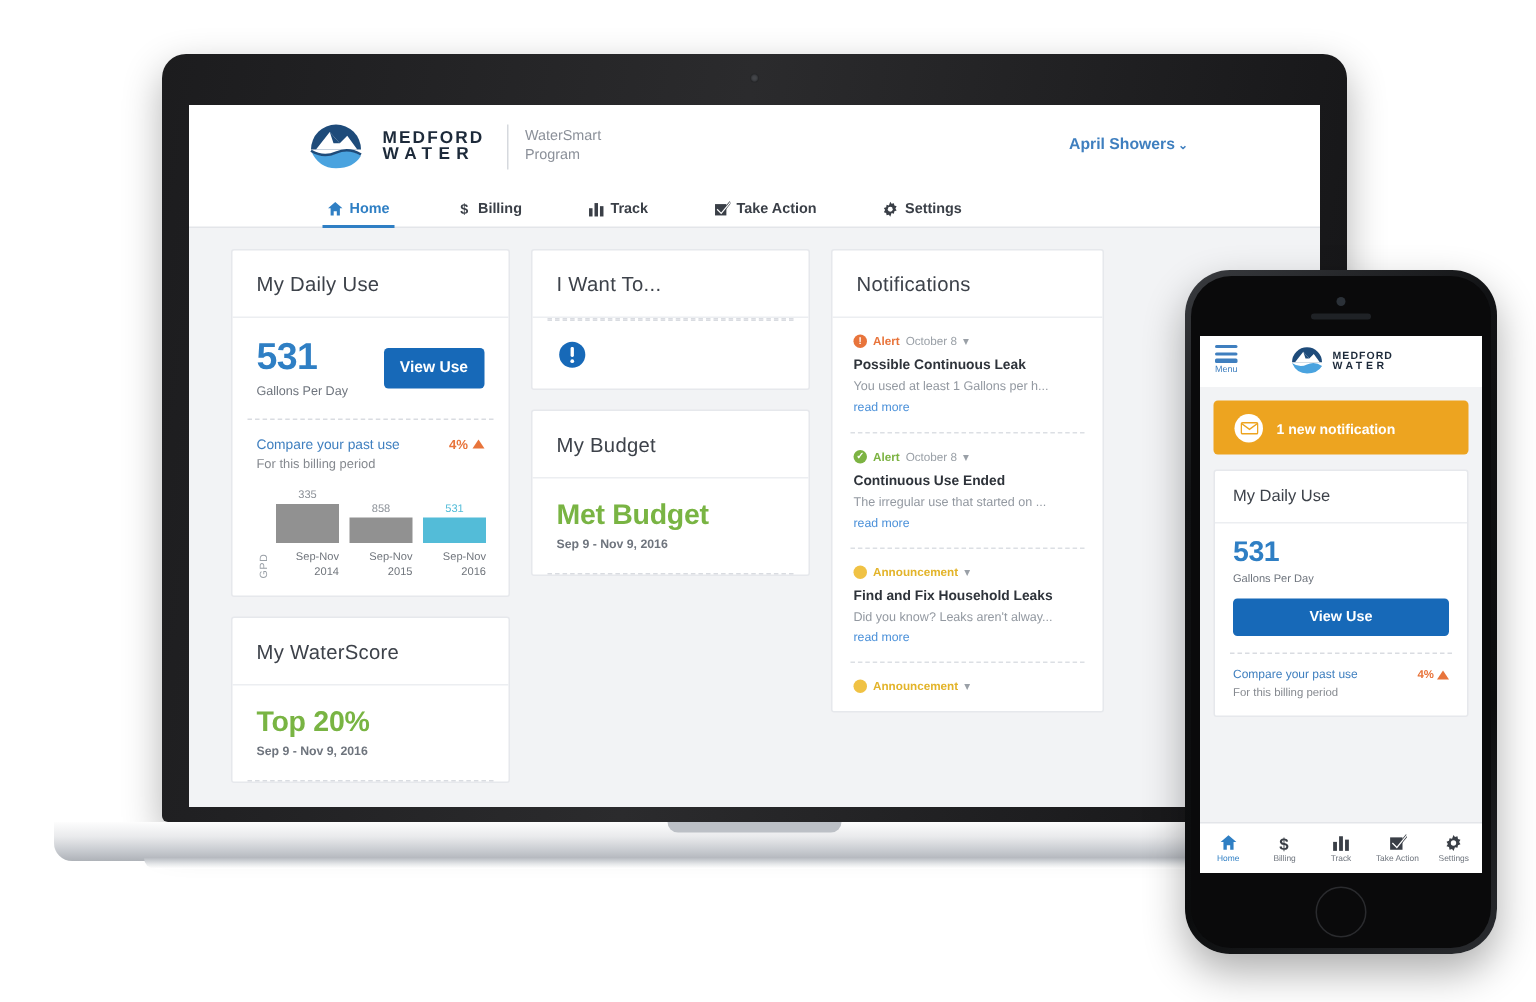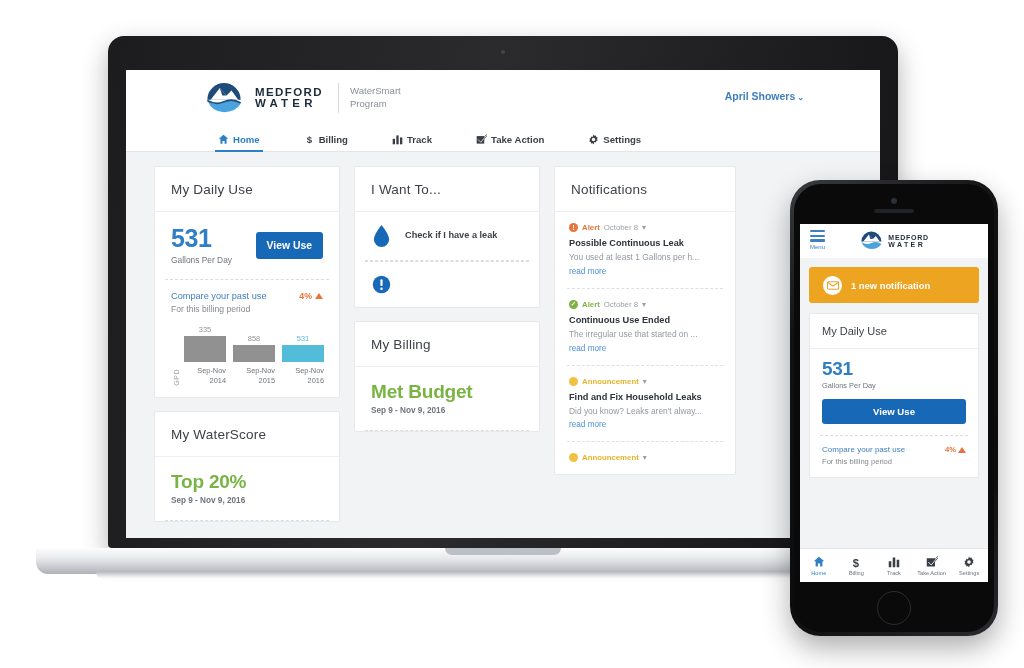--- a/index.html
+++ b/index.html
@@ -54,21 +54,21 @@
 
   .site-header { background:#fff; height: 56px; position: relative; }
   .brand { position:absolute; left: 78px; top: 12px; display:flex; align-items:center; gap:11px; }
   .logo-mark { width: 40px; height: 32px; position: relative; }
   .logo-txt { line-height:1.0; }
   .logo-txt .l1 { font-size: 11.5px; font-weight: 700; letter-spacing: 1.4px; color:#1d2a3a; }
   .logo-txt .l2 { font-size: 11.5px; font-weight: 700; letter-spacing: 4.2px; color:#1d2a3a; }
   .brand-divider { width:1px; height: 30px; background:#d6d9de; margin-left: 4px; }
   .program { font-size: 9.6px; color:#8b9099; line-height: 1.35; }
   .account {
-    position:absolute; right: 76px; top: 20px;
+    position:absolute; right: 88px; top: 20px;
     font-size: 10.5px; font-weight: 700; color:#3f7fbf; cursor: pointer; margin-left: 44px;
   }
   .account .caret { font-size: 8px; margin-left: 2px; }
 
   .site-nav { background:#fff; height: 26px; border-bottom:1px solid #e3e5e9; position: relative; }
   .nav-inner { position:absolute; left: 92px; top:0; display:flex; gap: 0; }
   .nav-item {
     display:flex; align-items:center; gap:4px; height: 26px;
     padding: 0 0 0 0; margin-right: 44px;
     font-size: 9.6px; font-weight: 700; color:#3a3f47; cursor:pointer;
@@ -365,46 +365,38 @@
 
           </div>
 
           <div class="col-b">
 
             <div class="card">
               <div class="card-head">
                 <div class="card-title">I Want To...</div>
               </div>
 
-              <div class="iwant-row">
-                <span class="iwant-ico">
-                  <svg viewBox="0 0 20 26" width="17" height="22">
-                      <path d="M10 0 C10 0 1 11 1 17 a9 9 0 0 0 18 0 C19 11 10 0 10 0 Z" fill="#1769b8"></path>
-                    </svg>
-                </span>
-                <span class="iwant-txt">Check if I have a leak</span>
-              </div>
               <div class="dashed"></div>
 
               <div class="dashed"></div>
 
               <div class="iwant-row">
                 <span class="iwant-ico">
                   <svg viewBox="0 0 24 24" width="19" height="19">
                       <circle cx="12" cy="12" r="11" fill="#1769b8"></circle>
                       <rect x="10.6" y="5.5" width="2.8" height="8.4" fill="#fff" rx="1.2"></rect>
                       <circle cx="12" cy="17.4" r="1.6" fill="#fff"></circle>
                     </svg>
                 </span>
               </div>
             </div>
 
             <div class="card">
               <div class="card-head">
-                <div class="card-title">My Billing</div>
+                <div class="card-title">My Budget</div>
               </div>
               <div class="big-body">
                 <div class="big-val">Met Budget</div>
                 <div class="big-sub">Sep 9 - Nov 9, 2016</div>
               </div>
               <div class="dashed"></div>
             </div>
 
           </div>
 

